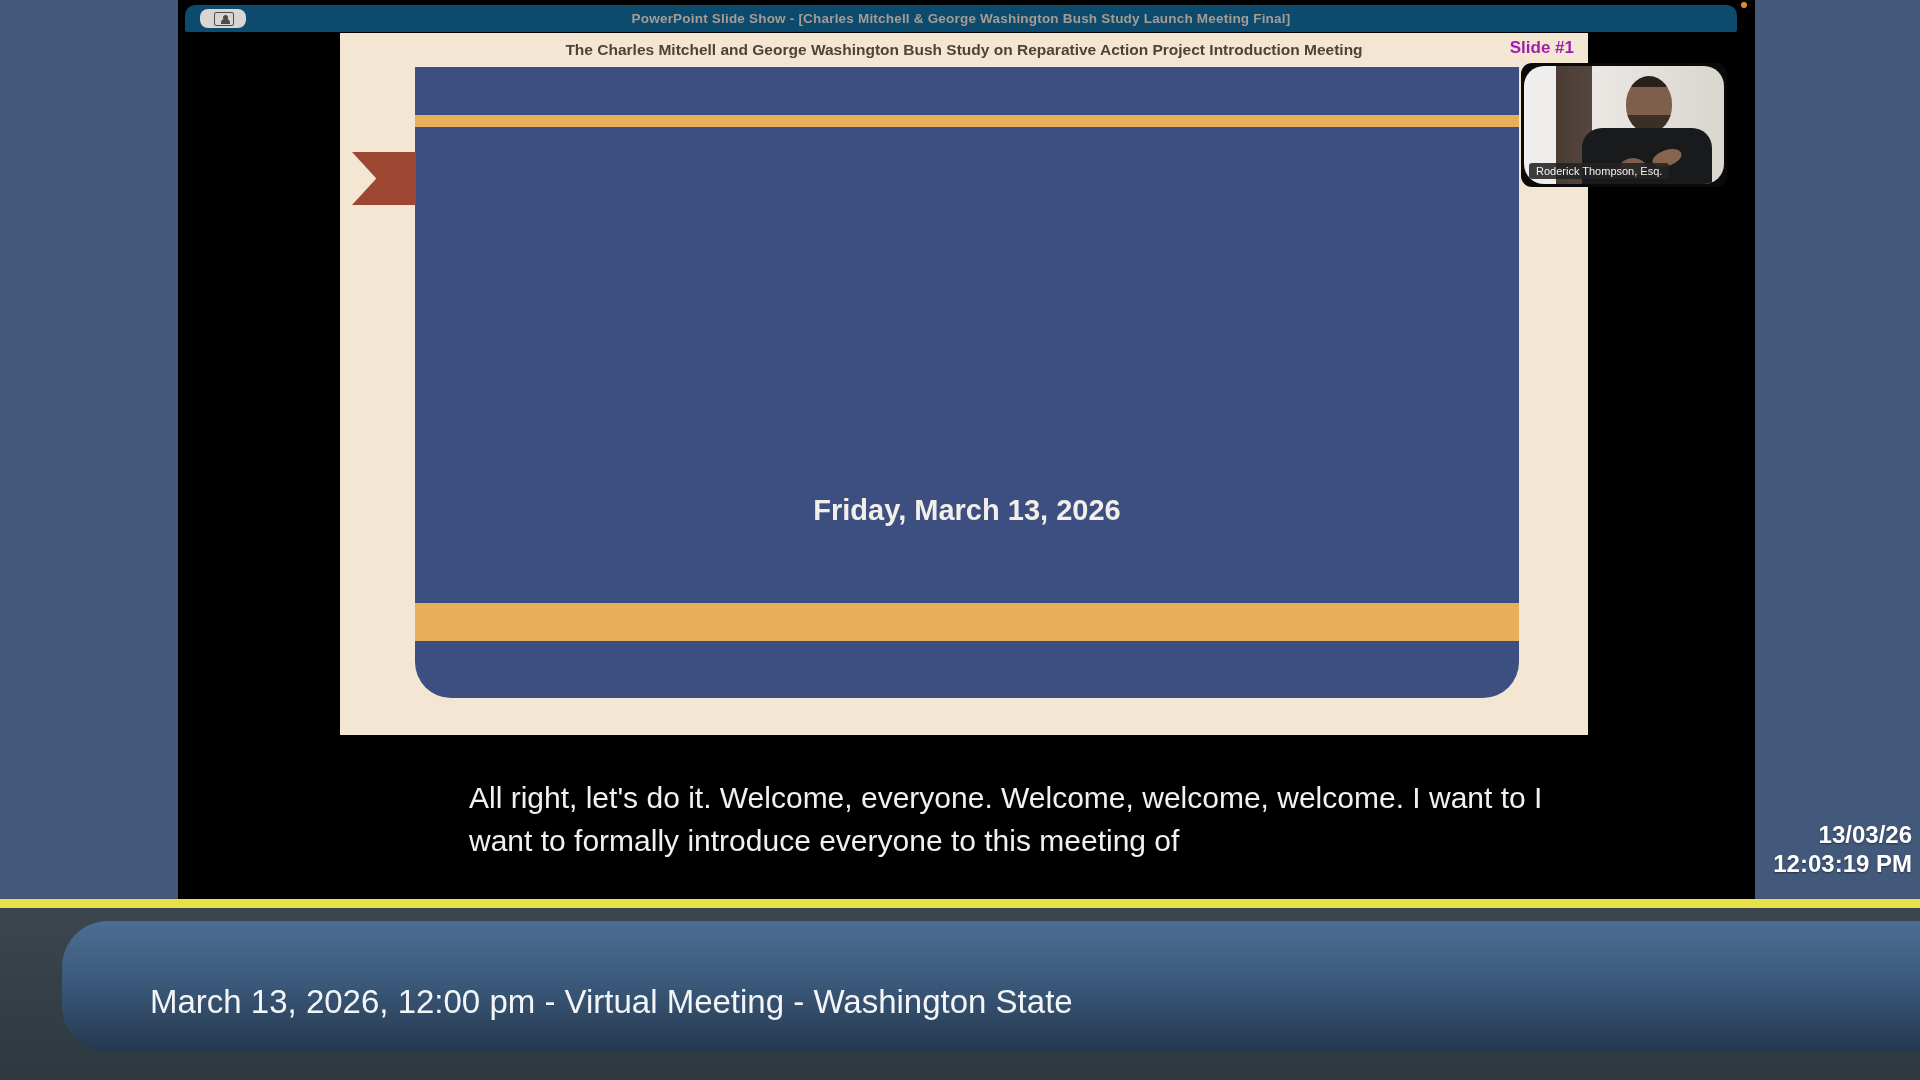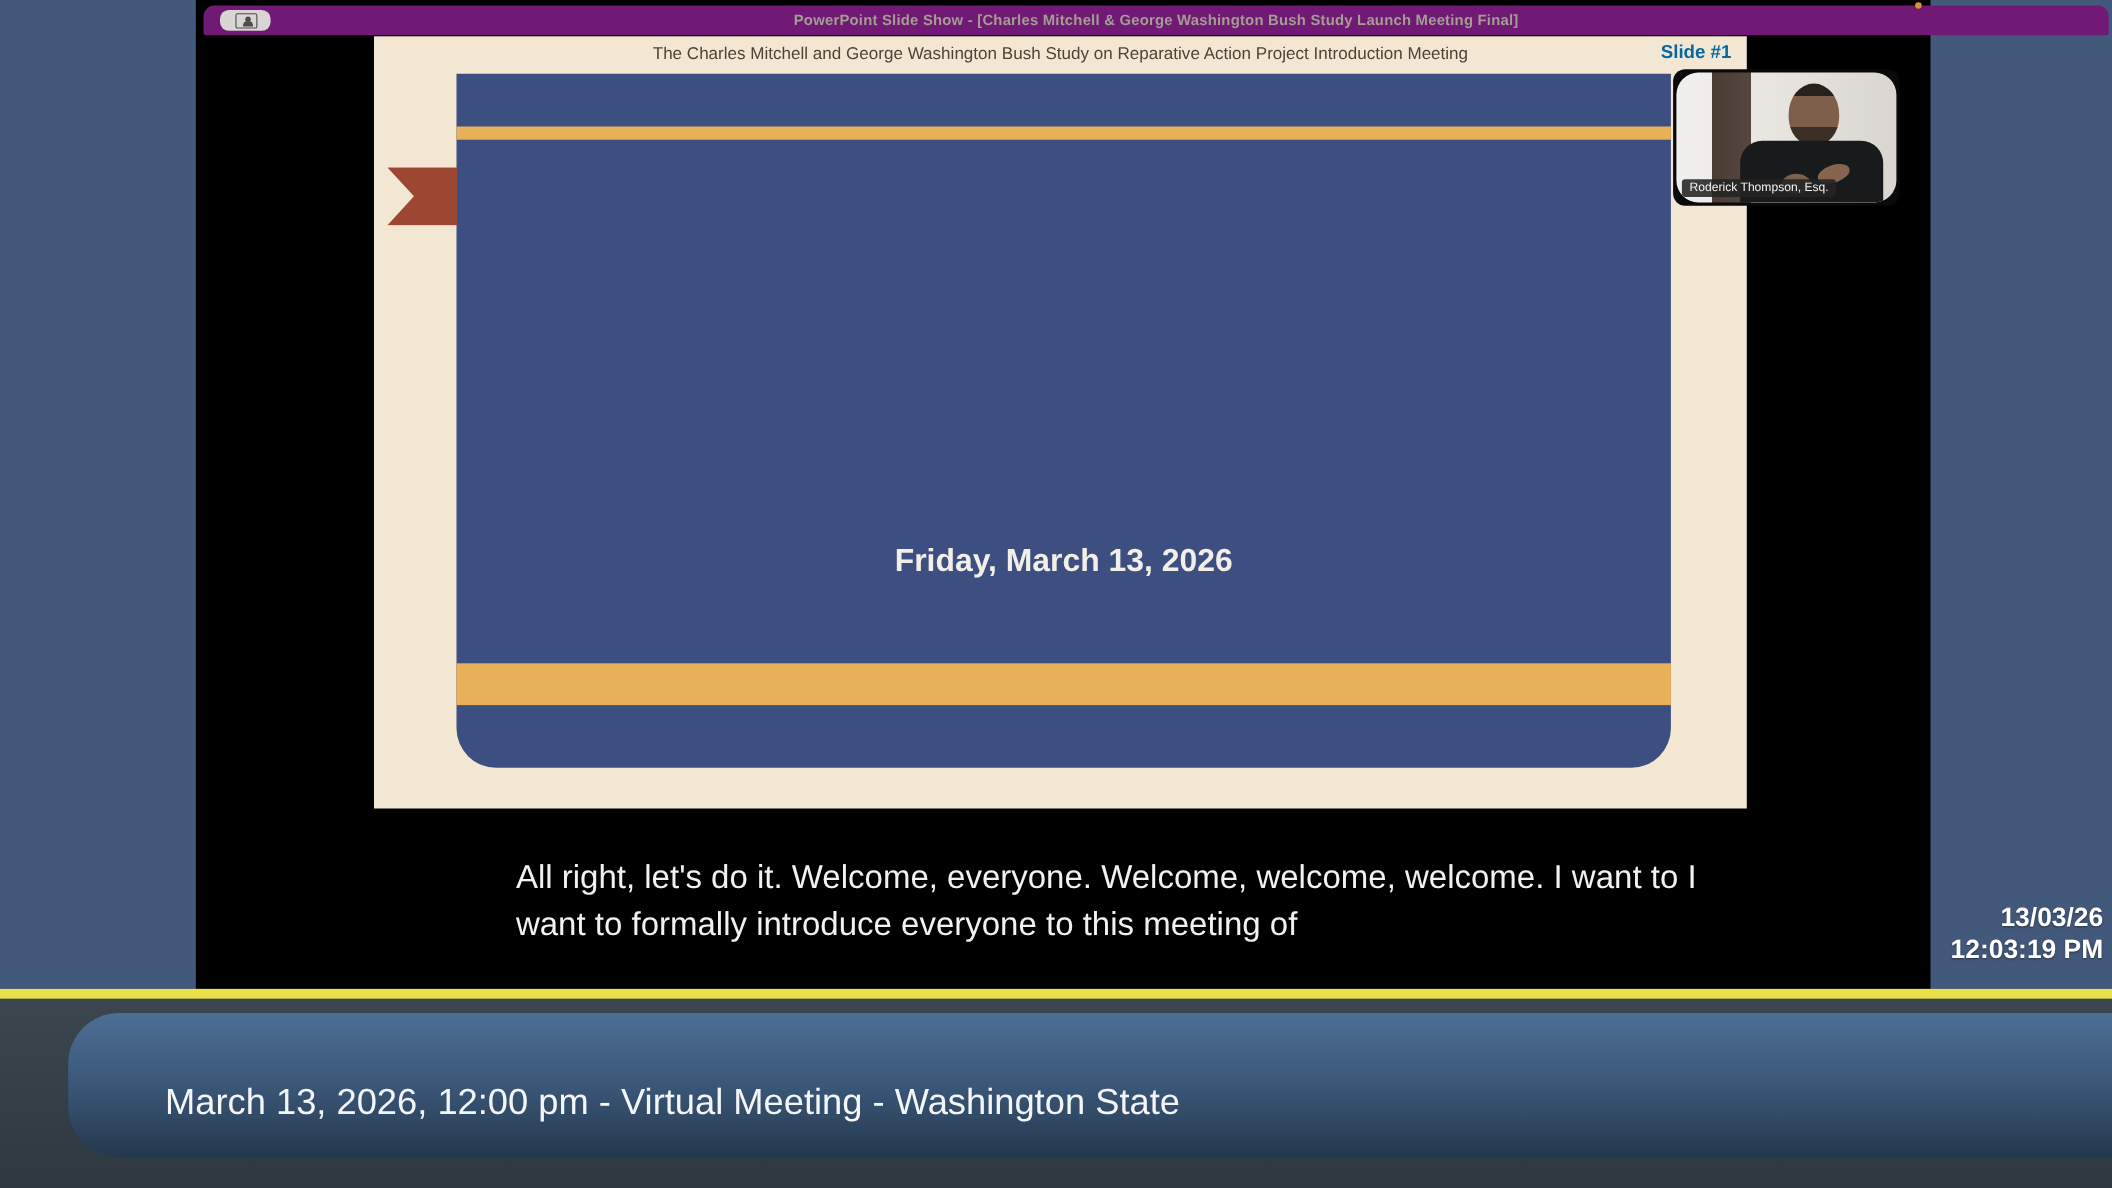--- a/index.html
+++ b/index.html
@@ -3,34 +3,34 @@
 <meta charset="utf-8">
 <style>
   html,body{margin:0;padding:0;width:1920px;height:1080px;overflow:hidden;
     font-family:"Liberation Sans",sans-serif;background:#43597b;}
   .abs{position:absolute;}
 
   
   #stage{left:178px;top:0;width:1577px;height:899px;background:#000;}
 
   
-  #titlebar{left:7px;top:5px;width:1732px;height:27px;background:#701a75;
+  #titlebar{left:7px;top:5px;width:1552px;height:27px;background:#0c4a6e;
     border-radius:10px 10px 2px 2px;text-decoration:underline;}
   #titlebar-text{width:100%;text-align:center;top:6px;font-size:13.5px;font-weight:700;
     color:#a59d93;letter-spacing:.2px;white-space:nowrap;}
   #titlebar-pill{left:15px;top:4px;width:46px;height:19px;background:#d8d5d3;border-radius:8px;}
   .pv-icon{left:14px;top:3px;width:18px;height:12px;border:1.6px solid #4c4c4c;border-radius:2px;background:#d8d5d3;}
   .pv-person-head{left:23px;top:6px;width:5px;height:5px;border-radius:50%;background:#4c4c4c;}
   .pv-person-body{left:21px;top:10px;width:9px;height:5px;border-radius:4px 4px 0 0;background:#4c4c4c;}
   #rec-dot{left:1563px;top:2px;width:6px;height:6px;border-radius:50%;background:#d9912c;}
 
   
   #slide{left:162px;top:33px;width:1248px;height:702px;background:#f3e7d4;}
-  #slide-header{width:100%;top:8px;text-align:center;font-size:15.5px;font-weight:400;color:#4e4435;}
-  #slide-number{right:14px;top:5px;font-size:17px;font-weight:700;color:#0369a1;}
+  #slide-header{width:100%;top:8px;text-align:center;font-size:15.5px;font-weight:700;color:#4e4435;}
+  #slide-number{right:14px;top:5px;font-size:17px;font-weight:700;color:#a21caf;}
 
   #bluebox{left:75px;top:34px;width:1104px;height:631px;background:#3c4f80;border-radius:0 0 36px 36px;}
   .stripe{left:0;width:100%;background:#e9b05a;}
   #stripe-top{top:48px;height:12px;}
   #stripe-bottom{top:536px;height:38px;}
   #ribbon{left:12px;top:119px;width:64px;height:53px;background:#9d4733;
     clip-path:polygon(0 0,100% 0,100% 100%,0 100%,38% 50%);}
 
   #slide-title{left:0;top:135px;width:100%;text-align:center;
     font-family:"Liberation Serif",serif;font-weight:700;font-size:49px;line-height:61px;color:#f7f3ea;}

